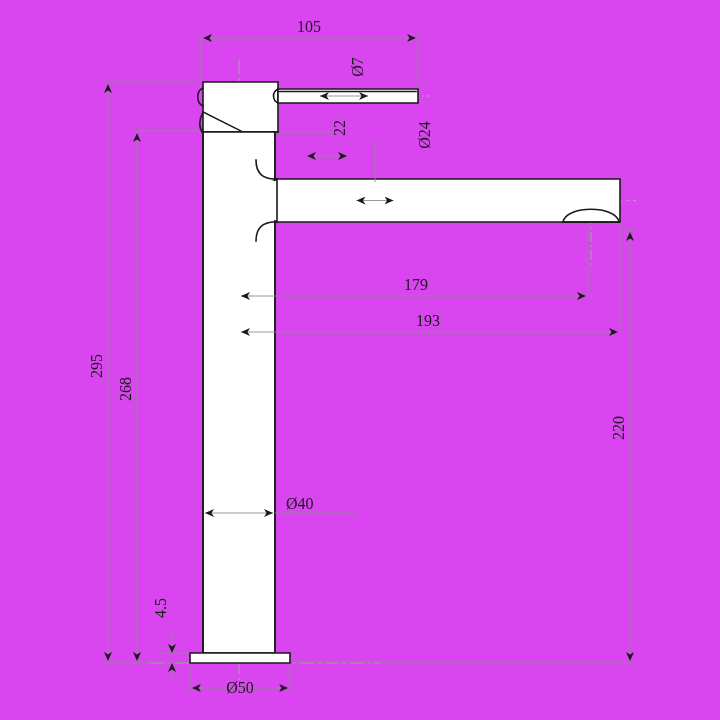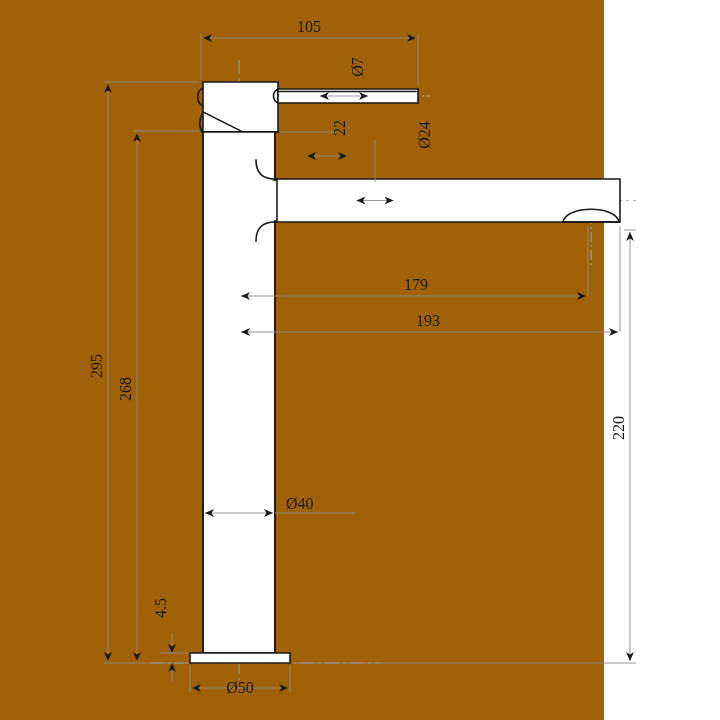--- a/index.html
+++ b/index.html
@@ -8,23 +8,23 @@
     background: #ffffff;
   }
   body {
     width: 720px;
     height: 720px;
     font-family: "Liberation Serif", serif;
     overflow: hidden;
   }
   #drawing-root {
     position: relative;
-    width: 604px;
+    width: 720px;
     height: 720px;
-    background: #a16207;
+    background: #d946ef;
   }
   svg.drawing {
     display: block;
     width: 720px;
     height: 720px;
   }
   .obj-line {
     stroke: #1a1a1a;
     stroke-width: 1.6;
     fill: none;

